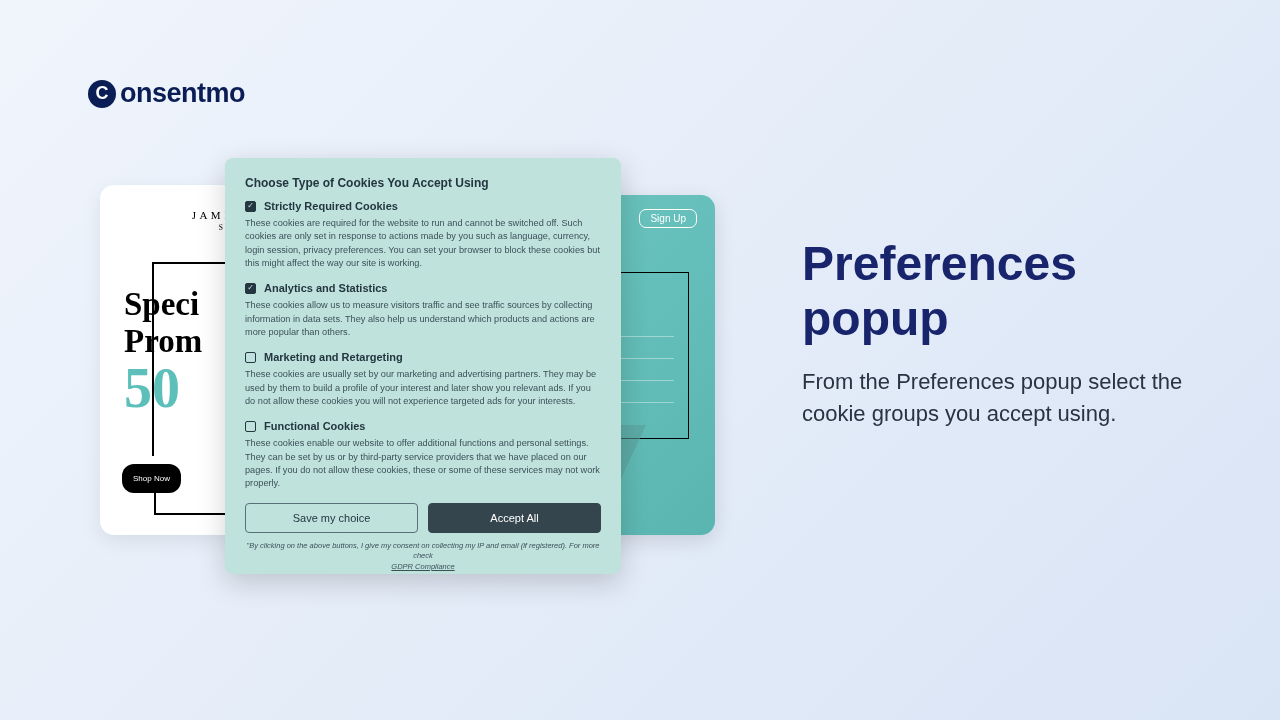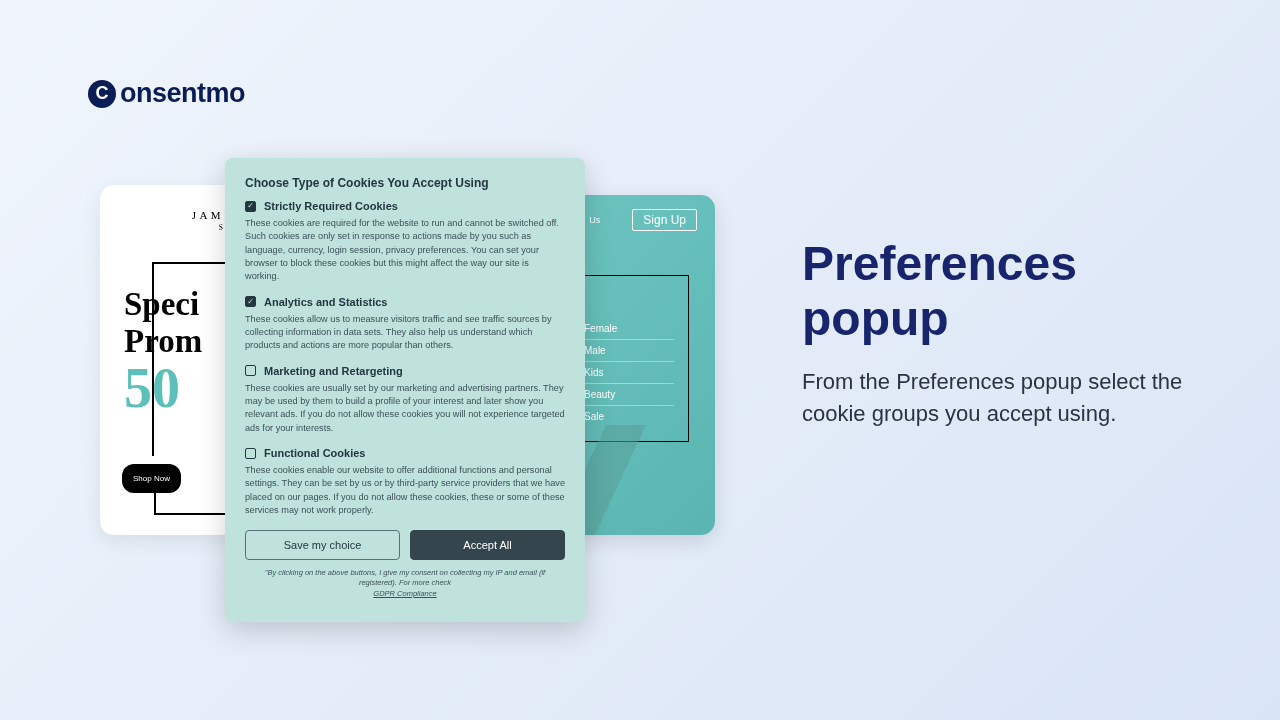--- a/index.html
+++ b/index.html
@@ -133,23 +133,23 @@
   margin-bottom: 44px;
 }
 .nav-link {
   color: #fff;
   font-size: 9px;
 }
 .signup-btn {
   border: 1px solid #fff;
   color: #fff;
   background: transparent;
-  border-radius: 2px;
+  border-radius: 7px;
   padding: 3px 10px;
-  font-size: 12px;
+  font-size: 10px;
   cursor: pointer;
 }
 .menu-box {
   border: 1.5px solid #000;
   padding: 42px 14px 14px;
   position: relative;
   width: 120px;
   margin-left: auto;
   margin-right: 8px;
 }
@@ -165,25 +165,25 @@
   bottom: 0;
   left: 0;
   right: 0;
   height: 110px;
   background: linear-gradient(115deg, transparent 44%, rgba(90,160,155,0.6) 44%, rgba(90,160,155,0.6) 58%, transparent 58%);
 }
 .popup {
   position: absolute;
   top: 158px;
   left: 225px;
-  width: 360px;
+  width: 396px;
   background: #bfe2dd;
   border-radius: 8px;
   box-shadow: 0 8px 28px rgba(0,0,0,0.18);
-  padding: 18px 20px 23px;
+  padding: 18px 20px 2px;
 }
 .popup-title {
   font-size: 12px;
   font-weight: 700;
   color: #243640;
   margin-bottom: 10px;
 }
 .group { margin-bottom: 12px; }
 .group-header {
   display: flex;

